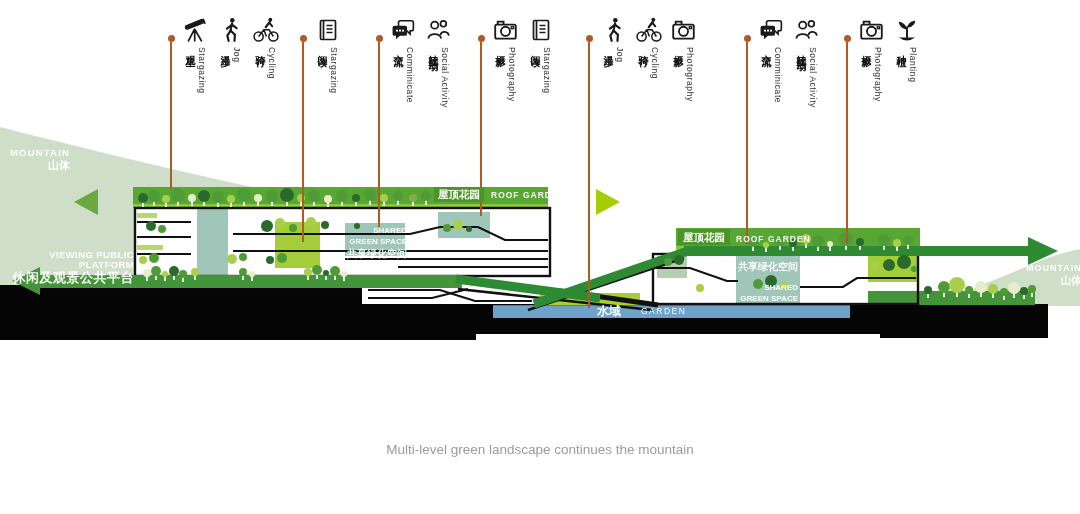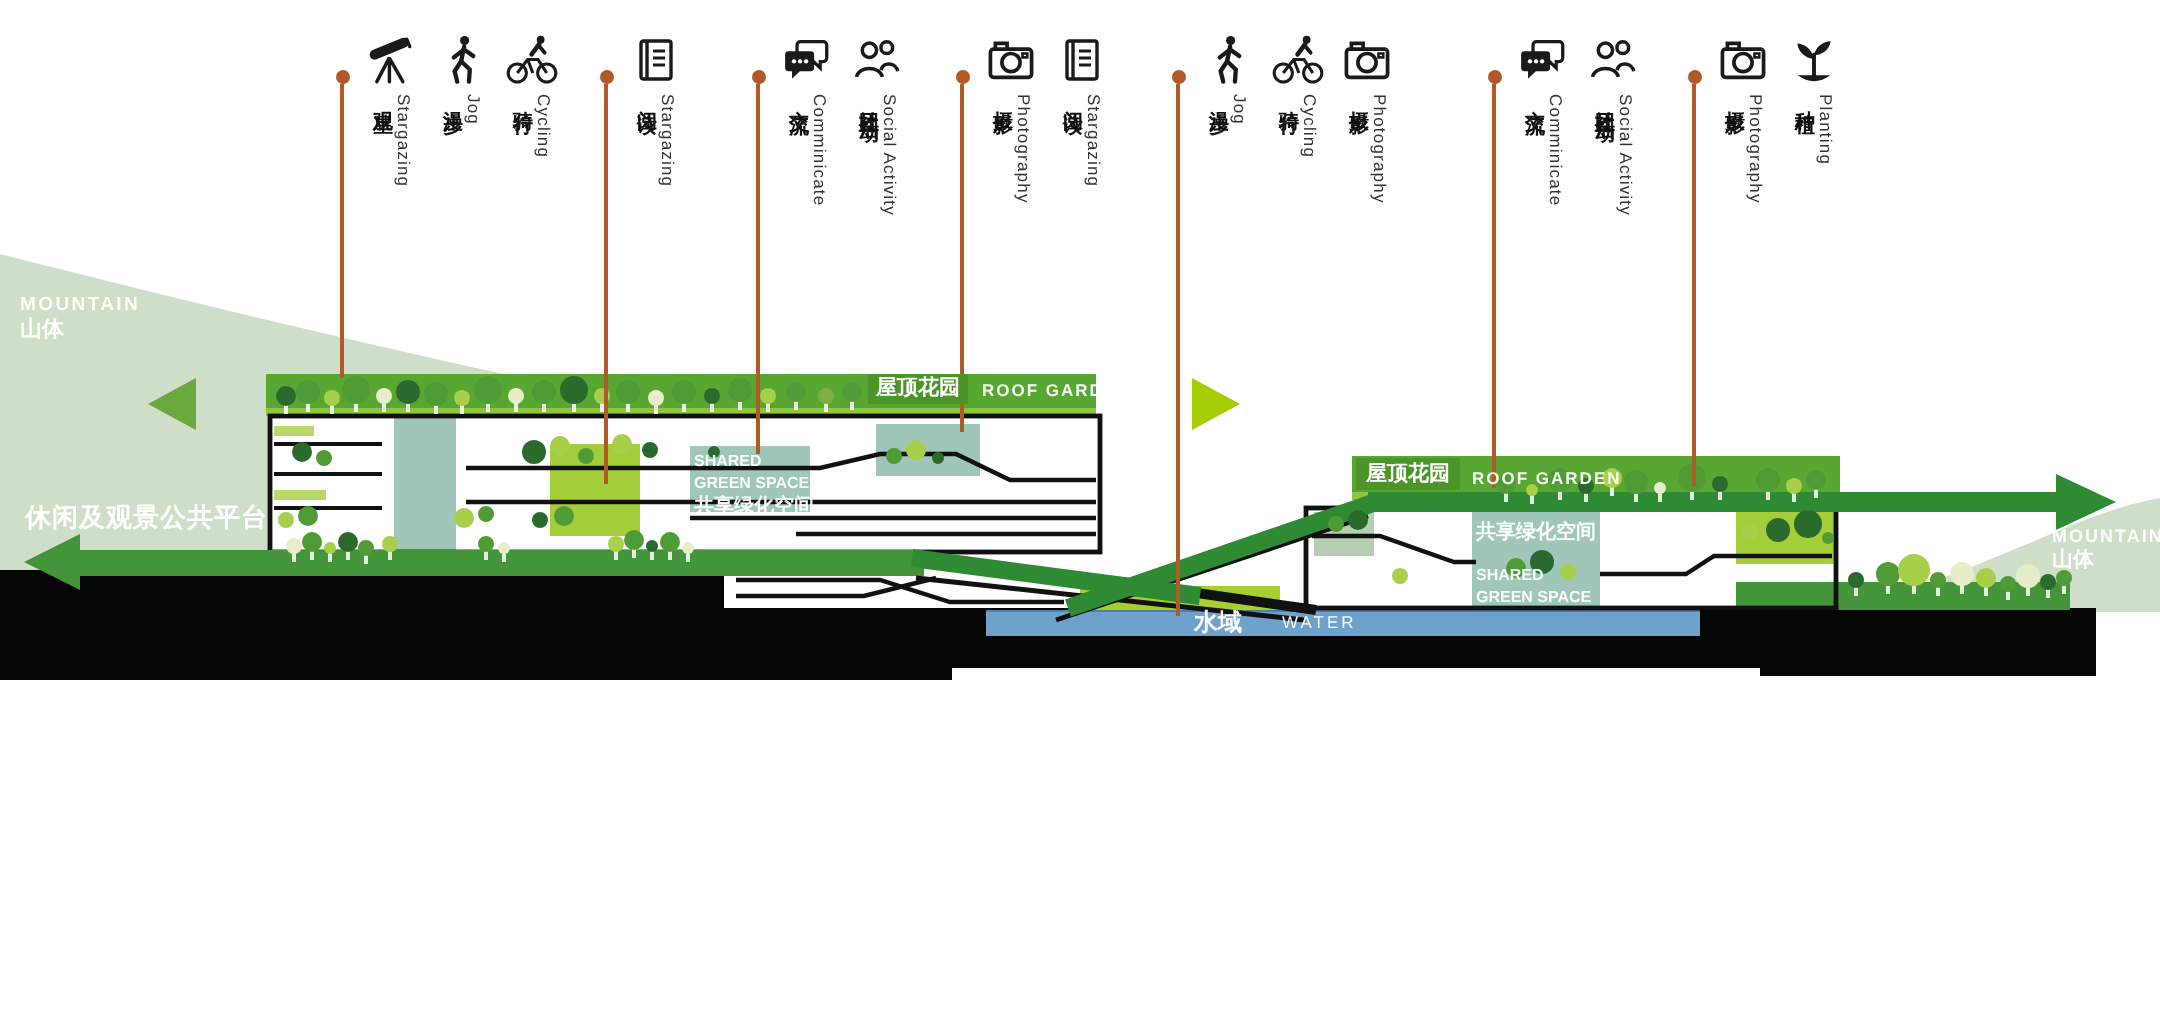--- a/index.html
+++ b/index.html
@@ -1,17 +1,17 @@
 <!DOCTYPE html>
 <html><head>
 <meta charset="utf-8">
 <style>
   html,body{margin:0;padding:0;background:#fff;font-family:"Liberation Sans",sans-serif;}
   #stage{position:relative;width:1080px;height:514px;background:#fff;overflow:hidden;}
-  .abs{position:absolute;}
+  .abs{position:absolute;text-align:right;}
   svg.layer{position:absolute;left:0;top:0;pointer-events:none;}
   .tree{position:absolute;border-radius:50%;}
   .stem{position:absolute;width:2px;}
   .leader-line{position:absolute;width:2px;background:#b05a28;}
   .leader-dot{position:absolute;width:7px;height:7px;border-radius:50%;background:#b05a28;}
   .group{position:absolute;top:16px;display:flex;gap:4px;}
   .act-item{display:flex;flex-direction:column;align-items:center;width:31px;gap:4px;}
   .act-icon{height:27px;display:flex;align-items:flex-end;}
   .act-labels{display:flex;align-items:flex-start;}
   .lab-zh{writing-mode:vertical-rl;text-orientation:upright;font-size:10px;font-weight:700;color:#111;letter-spacing:2px;line-height:12px;}
@@ -528,20 +528,21 @@
         </div>
       </div>
     </div>
 
   <div class="abs" style="left:10px;top:148px;line-height:1;">
     <div class="wtxt" style="font-size:9.5px;letter-spacing:1.2px;">MOUNTAIN</div>
     <div class="wtxt" style="font-size:11px;margin-top:2px;">山体</div>
   </div>
 
   <div class="platform-label">
+    <div class="l1">VIEWING PUBLIC PLATFORM</div>
     <div class="l2">休闲及观景公共平台</div>
   </div>
 
   <div class="abs chip" style="left:434px;top:187px;width:50px;height:15px;font-size:10.5px;line-height:15px;">
     <span>屋顶花园</span></div>
   <div class="abs wtxt" style="left:491px;top:190px;font-size:8.5px;letter-spacing:1px;">ROOF GARDEN</div>
 
   <div class="abs chip" style="left:678px;top:229px;width:52px;height:16px;font-size:10.5px;line-height:16px;">
     <span>屋顶花园</span></div>
   <div class="abs wtxt" style="left:736px;top:234px;font-size:8.5px;letter-spacing:1px;">ROOF GARDEN</div>
@@ -552,20 +553,21 @@
     <div class="wtxt" style="font-size:10px;margin-top:3px;">共享绿化空间</div>
   </div>
 
   <div class="abs" style="left:738px;top:262px;line-height:1;">
     <div class="wtxt" style="font-size:10px;">共享绿化空间</div>
     <div class="wtxt" style="font-size:8px;margin-top:12px;">SHARED</div>
     <div class="wtxt" style="font-size:8px;margin-top:3px;">GREEN SPACE</div>
   </div>
 
   <div class="abs wtxt" style="left:597px;top:303px;font-size:12px;">水域</div>
-  <div class="abs wtxt" style="left:641px;top:306px;font-size:8.5px;letter-spacing:1.5px;font-weight:400;">WATER</div>
+  <div class="abs wtxt" style="left:641px;top:306px;font-size:8.5px;letter-spacing:1.5px;font-weight:400;">GARDEN</div>
 
   <div class="abs" style="left:1026px;top:264px;line-height:1;">
     <div class="wtxt" style="font-size:9px;letter-spacing:1px;">MOUNTAIN</div>
     <div class="wtxt" style="font-size:10.5px;margin-top:2px;">山体</div>
   </div>
 
+  <div class="subtitle">Multi-level green landscape continues the mountain</div>
 </div>
 
 </body></html>

